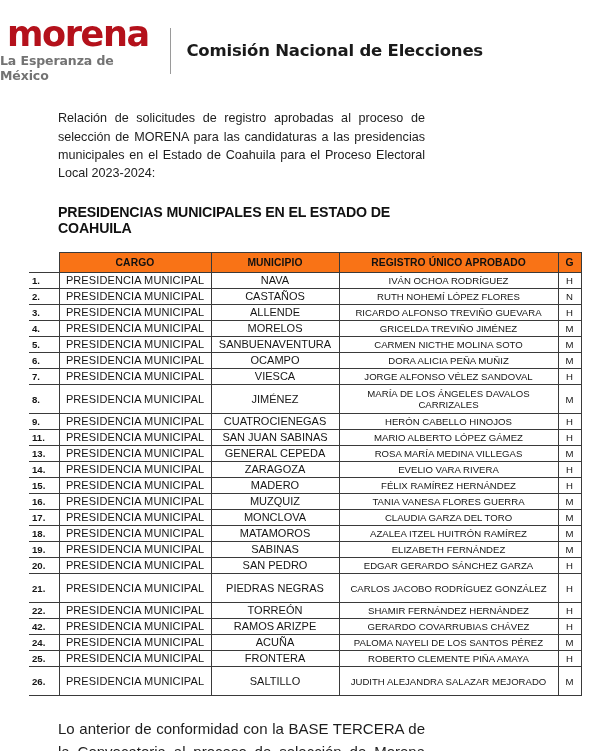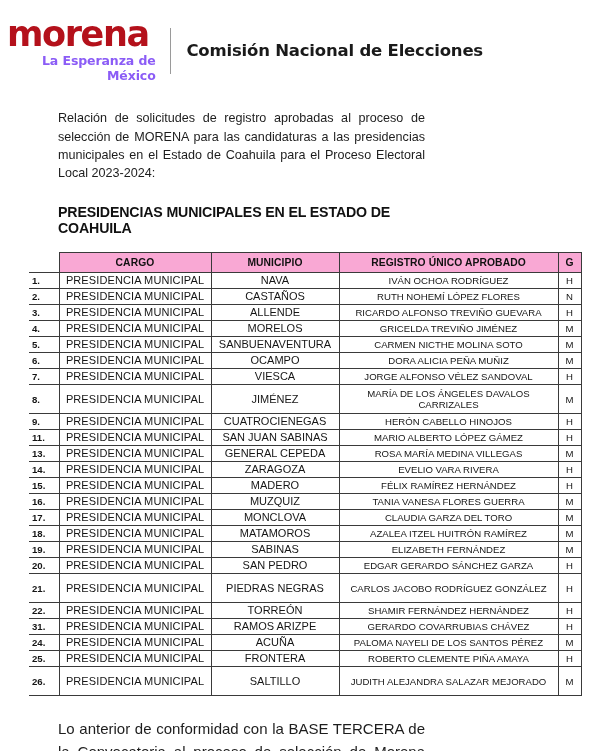--- a/index.html
+++ b/index.html
@@ -41,24 +41,24 @@
     letter-spacing: -1.4px;
     line-height: 0.95;
     color: #b4111b;
     text-align: center;
     margin: 0;
   }
   .brand-tag {
     font-family: "DejaVu Sans", sans-serif;
     font-size: 12.5px;
     font-weight: 600;
-    color: #8b5cf6;
+    color: #737373;
     letter-spacing: -0.1px;
     margin-top: 2px;
-    text-align: right;
+    text-align: left;
   }
   .divider-v {
     width: 1px;
     height: 46px;
     background: #9a9a9a;
     margin: 0 16px 0 0;
   }
   .org-title {
     font-family: "DejaVu Sans", sans-serif;
     font-weight: bold;
@@ -101,21 +101,21 @@
     vertical-align: middle;
     line-height: 1.18;
   }
   .col-num  { width: 30px; }
   .col-cargo{ width: 152px; }
   .col-mun  { width: 128px; }
   .col-reg  { width: 219px; }
   .col-g    { width: 23px; }
 
   thead th {
-    background: #f9a8d4;
+    background: #f97316;
     font-weight: bold;
     font-size: 10.3px;
     text-align: center;
     height: 19px;
     letter-spacing: 0.1px;
     color: #111;
   }
   thead th.blank-num {
     background: #ffffff;
     border-left: none;
@@ -329,21 +329,21 @@
             <td class="g">H</td>
           </tr>
           <tr>
             <td class="num">22.</td>
             <td class="cargo">PRESIDENCIA MUNICIPAL</td>
             <td class="mun">TORREÓN</td>
             <td class="reg">SHAMIR FERNÁNDEZ HERNÁNDEZ</td>
             <td class="g">H</td>
           </tr>
           <tr>
-            <td class="num">31.</td>
+            <td class="num">42.</td>
             <td class="cargo">PRESIDENCIA MUNICIPAL</td>
             <td class="mun">RAMOS ARIZPE</td>
             <td class="reg">GERARDO COVARRUBIAS CHÁVEZ</td>
             <td class="g">H</td>
           </tr>
           <tr>
             <td class="num">24.</td>
             <td class="cargo">PRESIDENCIA MUNICIPAL</td>
             <td class="mun">ACUÑA</td>
             <td class="reg">PALOMA NAYELI DE LOS SANTOS PÉREZ</td>

